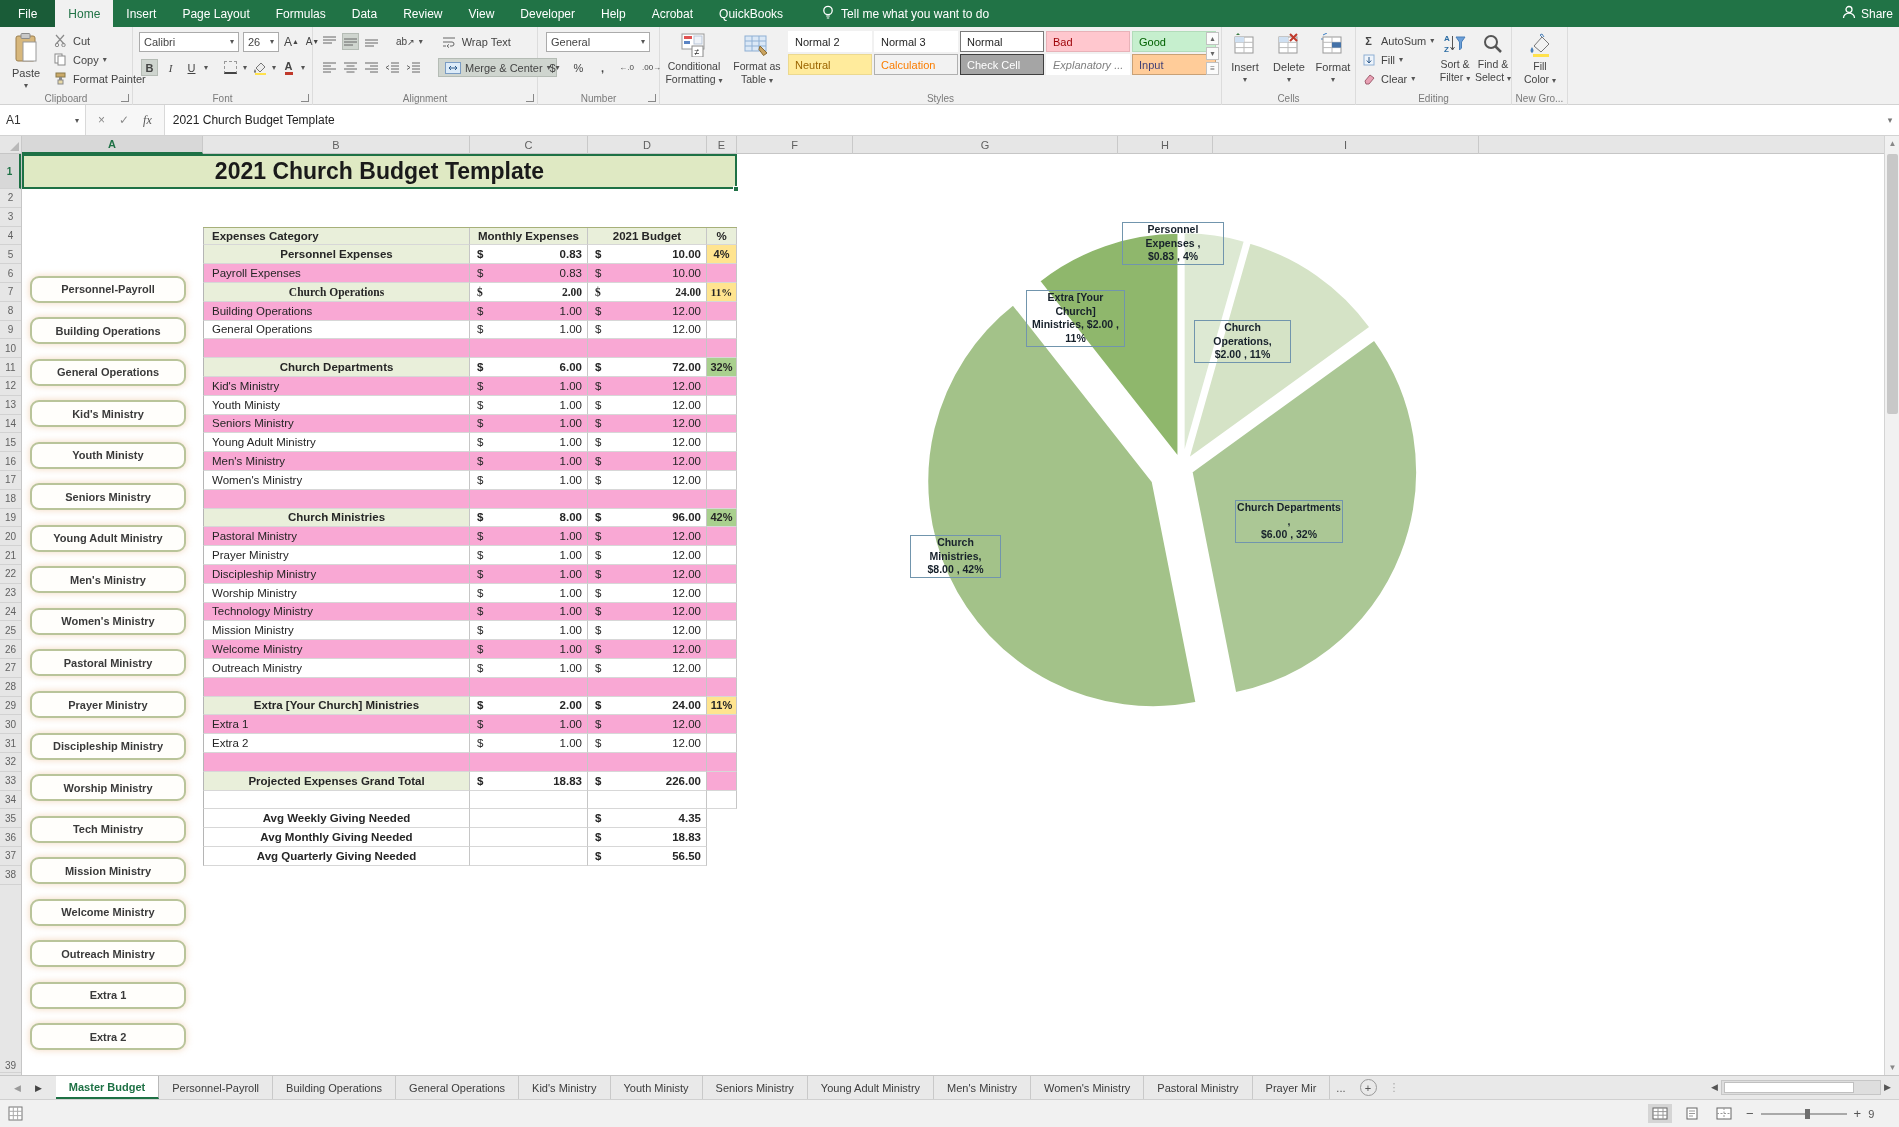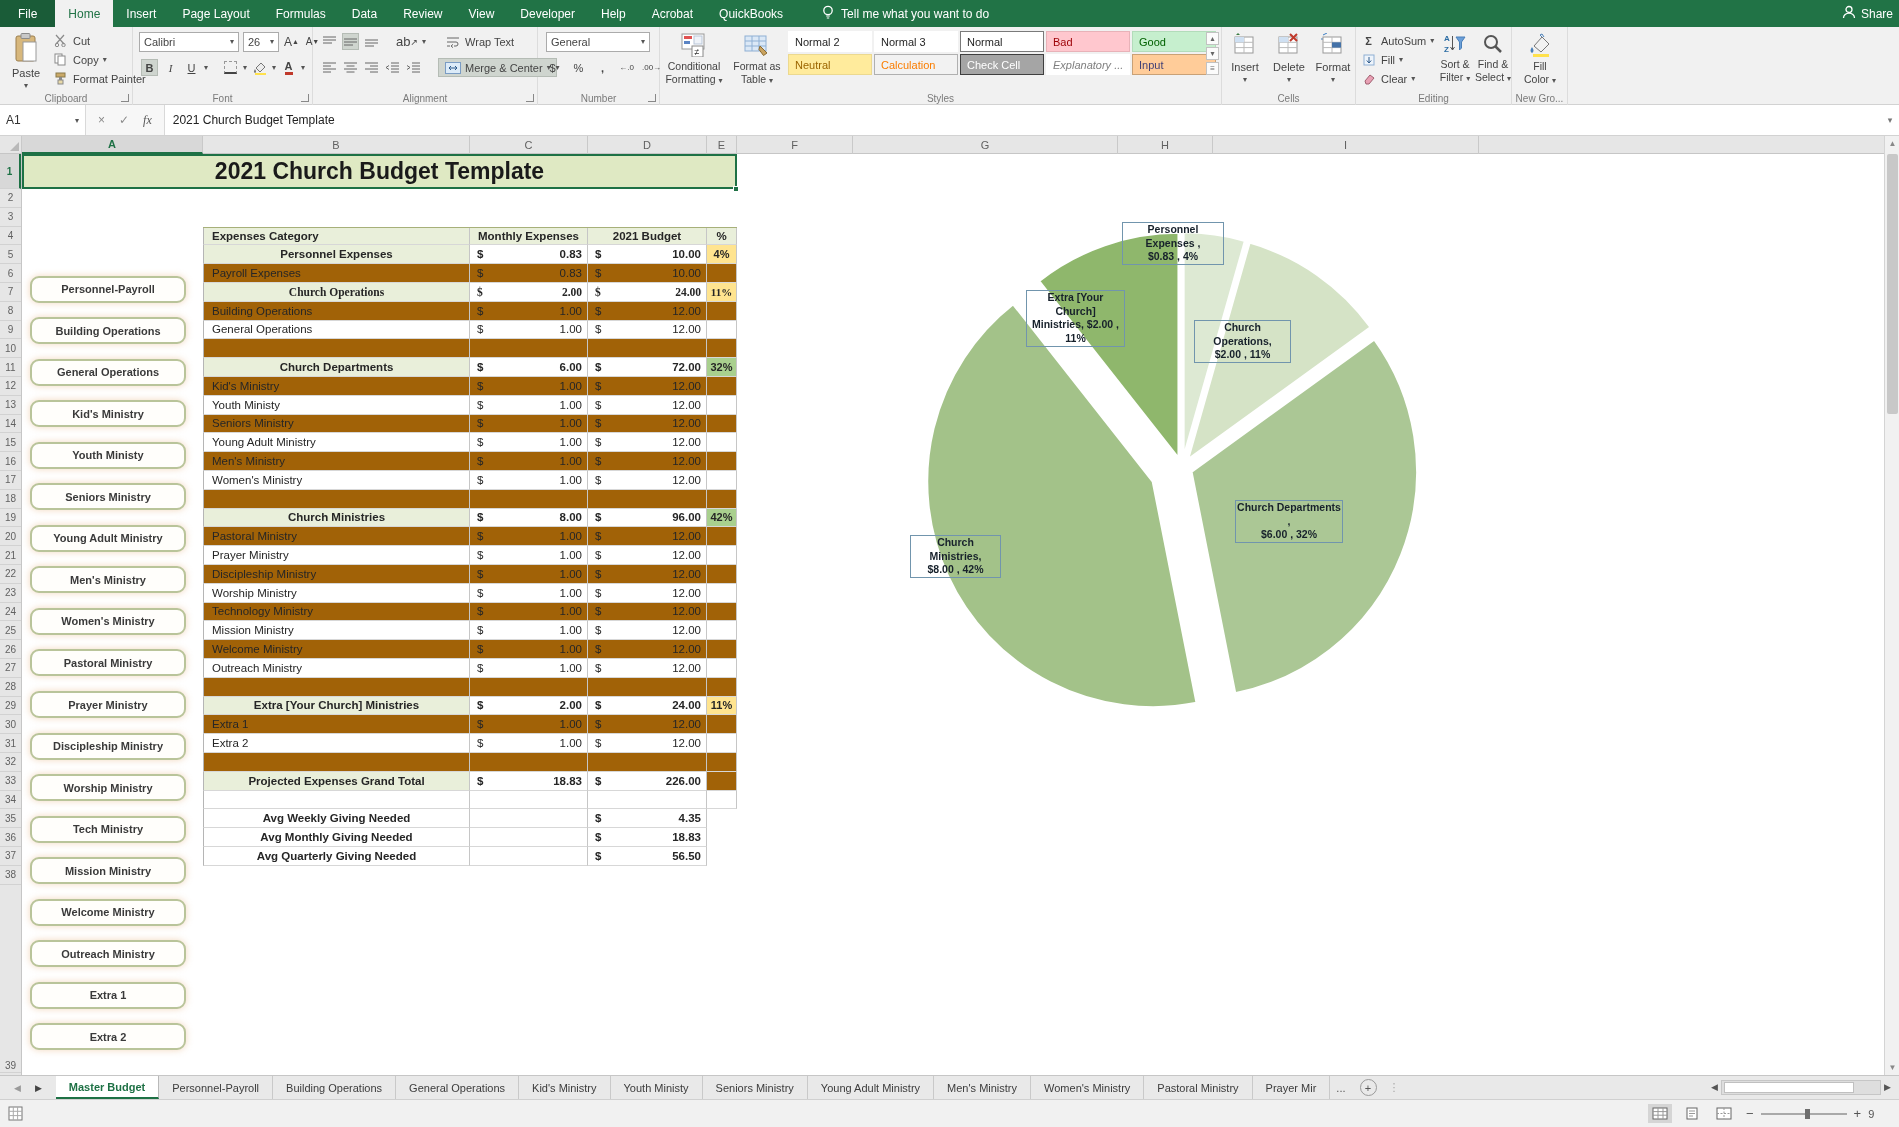--- a/index.html
+++ b/index.html
@@ -74,21 +74,21 @@
   .trow { position:absolute; left:181px; display:flex; }
   .tcell { height:100%; display:flex; align-items:center; font-size:11.5px; color:#262626;
     border-right:1px solid #c6c6c6; border-bottom:1px solid #d7d7d7; background:#fff; }
   .tcell.first { border-left:1px solid #b5b5b5; }
   .cb { width:267px; padding-left:8px; }
   .cc { width:118px; } .cd { width:119px; } .ce { width:30px; justify-content:center; }
   .acc { display:flex; justify-content:space-between; width:100%; padding:0 5px 0 7px; }
   .bold { font-weight:bold; }
   .center { justify-content:center; padding-left:0; }
   .greenbg { background:#e9efda; }
-  .shade { background:#a16207; }
+  .shade { background:#f9a8d4; }
   .pct { width:100%; height:100%; display:flex; align-items:center; justify-content:center;
     font-weight:bold; font-size:11px; }
 
   .chart { position:absolute; left:828px; top:64px; width:660px; height:520px; }
   .pie-label { position:absolute; border:1px solid #7195ad; color:#17212b; font-weight:bold; font-size:10.5px;
     line-height:1.3; display:flex; align-items:center; justify-content:center; text-align:center; white-space:pre-line; }
 
   .cb-btn { position:absolute; left:931px; top:834px; width:188px; height:52px; border:2px solid #55c25e;
     border-radius:13px; background:#fff; display:flex; align-items:center; justify-content:center;
     color:#55c25e; font-weight:bold; font-size:13px; cursor:pointer; }
@@ -253,21 +253,21 @@
               <path d="M0 3 h13 M0 6 h13 M0 9 h9" stroke="#666"></path>
             </svg>
           </span>
         <span class="iconbtn">
             <svg width="13" height="11">
               <path d="M0 4 h13 M0 7 h13 M0 10 h9" stroke="#666"></path>
             </svg>
           </span>
         <span style="width:8px"></span>
         <span class="iconbtn">
-            <span style="font-size:13px">ab</span>
+            <span style="font-size:10px">ab</span>
             <span style="font-size:9px">↗</span>
           </span>
         <span class="caret">▾</span>
         <span style="width:10px"></span>
         <span class="sbrow" style="position:static">
           <span class="iconbtn">
               <svg width="14" height="12">
                 <path d="M1 2 h12 M1 6 h9 a2 2 0 0 1 0 4 h-2 M5 10 l2-1.6 M5 10 l2 1.6 M1 10 h3" stroke="#666" fill="none"></path>
               </svg>
             </span>

